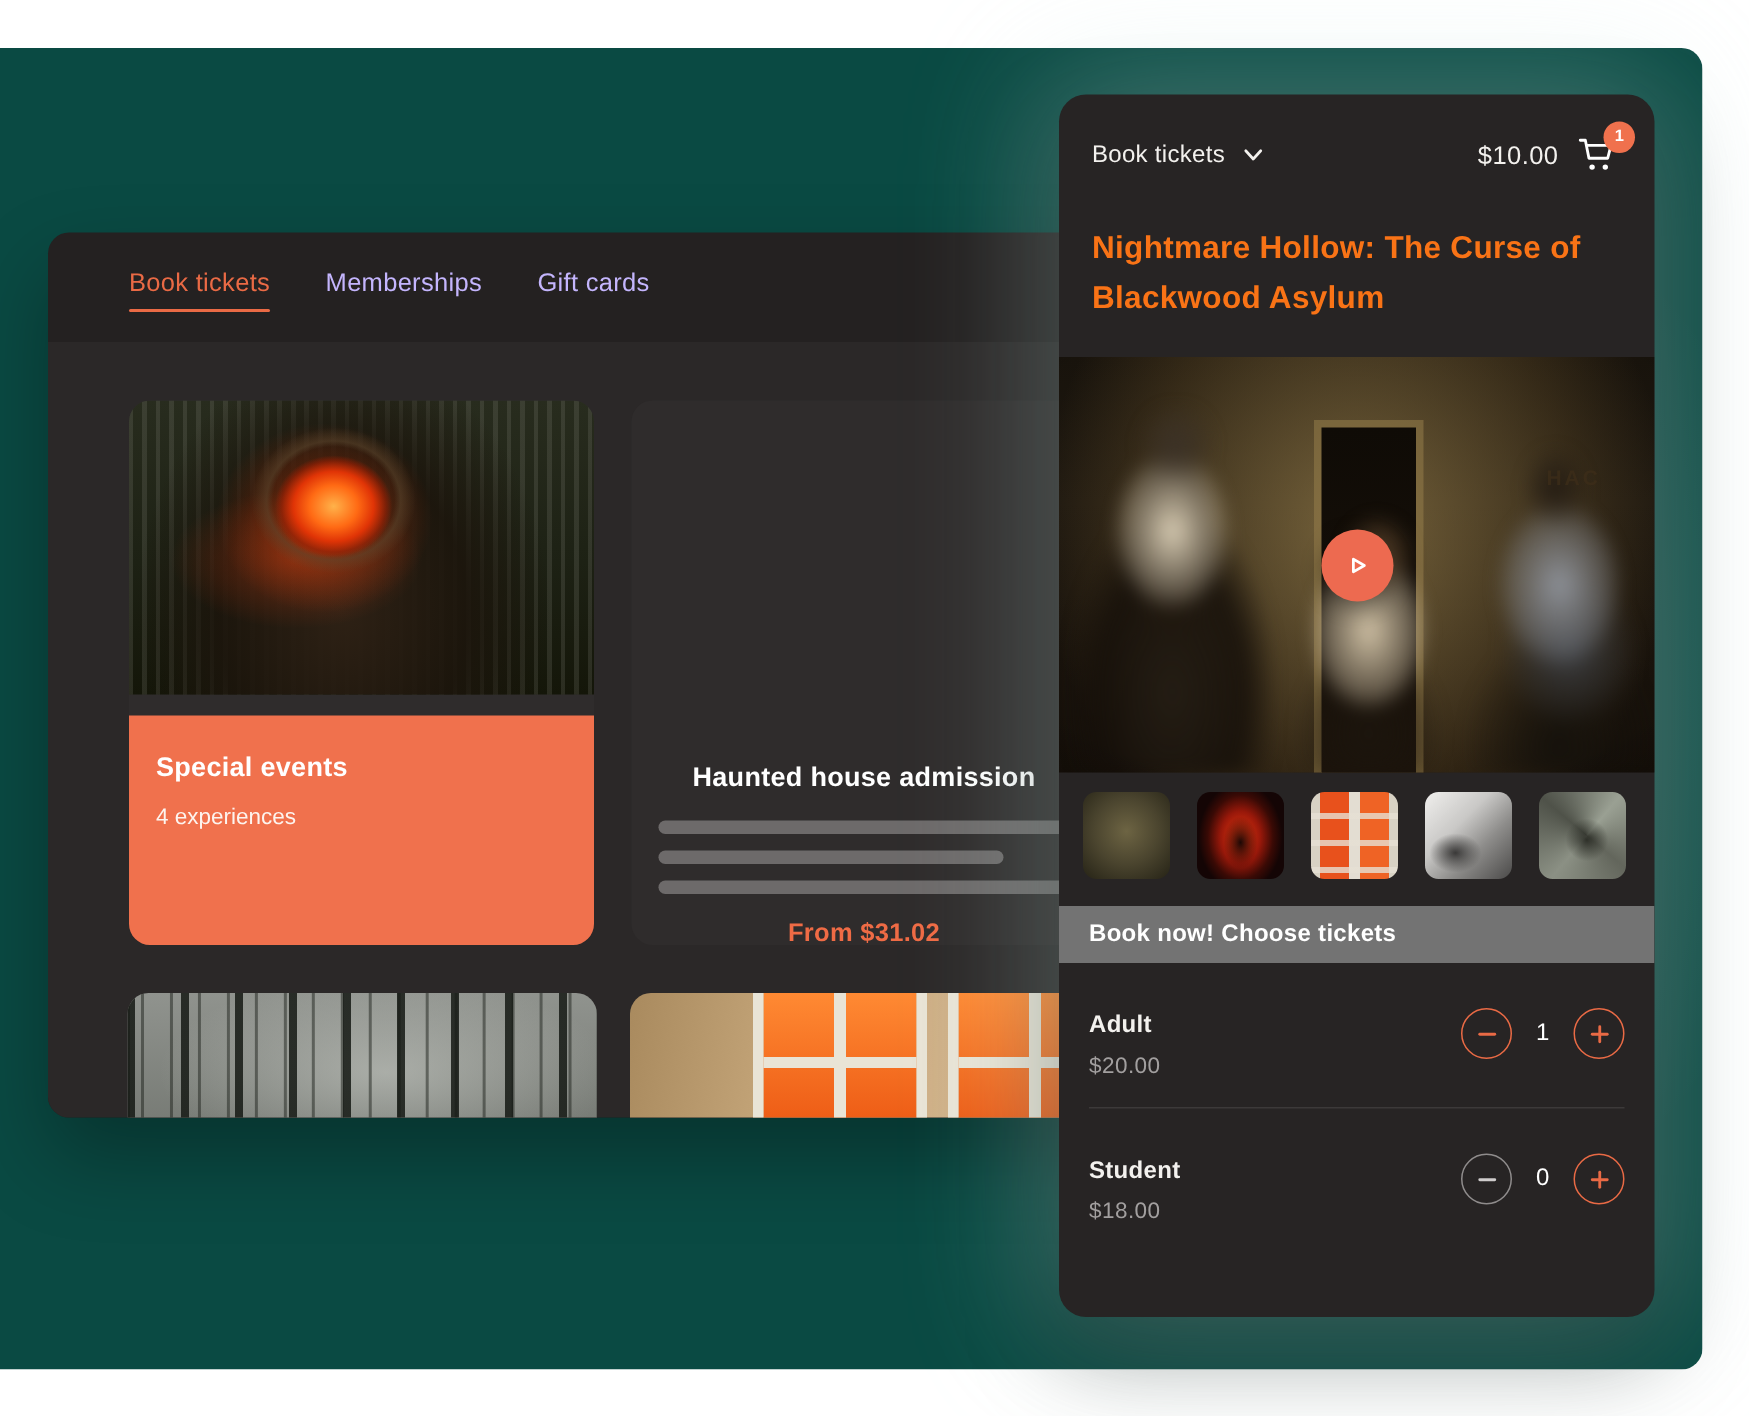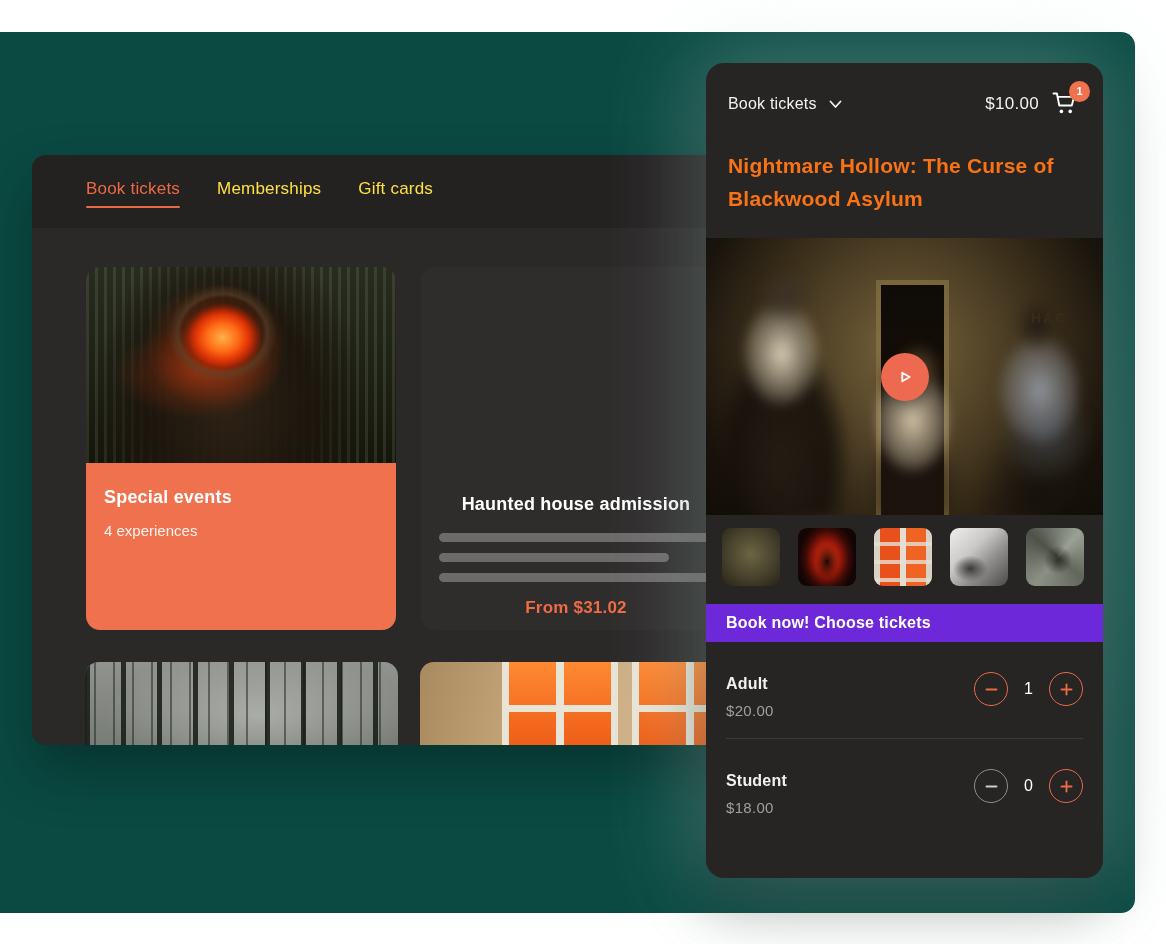--- a/index.html
+++ b/index.html
@@ -21,28 +21,28 @@
   .storefront {
     position:absolute; left:32px; top:155px; width:856px; height:590px;
     background:#242121; border-radius:14px; overflow:hidden;
     box-shadow:0 26px 55px rgba(0,0,0,0.30);
   }
   .panel-body { position:absolute; left:0; top:73px; right:0; bottom:0; background:#2b2828; }
   .tabstrip {
     position:absolute; left:0; top:0; right:0; height:73px;
     display:flex; align-items:center; gap:37px; padding-left:54px;
   }
-  .tab { position:relative; font-size:17px; color:#fde047; letter-spacing:0.2px; padding:10px 0 16px; cursor:pointer; }
+  .tab { position:relative; font-size:17px; color:#c4b5fd; letter-spacing:0.2px; padding:10px 0 16px; cursor:pointer; }
   .tab.active { color:#ea6a45; }
   .tab.active::after {
     content:""; position:absolute; left:0; right:0; bottom:7px; height:2px;
     background:#ea6a45; border-radius:2px;
   }
 
-  .card { position:absolute; border-radius:14px; overflow:hidden; background:#2f2c2c; display:flex; flex-direction:column; }
+  .card { position:absolute; border-radius:14px; overflow:hidden; background:#2f2c2c; display:flex; flex-direction:column;gap:14px; }
   .card-special { left:54px; top:112px; width:310px; height:363px; }
   .card-haunted { left:389px; top:112px; width:310px; height:363px;text-align:center; }
   .card-forest  { left:53px; top:507px; width:313px; height:240px; }
   .card-window  { left:388px; top:507px; width:311px; height:240px; }
 
   .card-img { width:100%; flex:0 0 auto; position:relative; }
   .card-special .card-img { height:196px; }
   .card-haunted .card-img { height:203px; }
   .card-forest .card-img, .card-window .card-img { height:240px; }
 
@@ -183,21 +183,21 @@
         linear-gradient(90deg, #d8d2c4 0 10%, #e8511c 10% 44%, #e3ddd2 44% 56%, #ef6325 56% 90%, #d8d2c4 90% 100%); }
   .t4 { background:
         radial-gradient(40% 30% at 35% 70%, #3a3938 0%, rgba(0,0,0,0) 75%),
         linear-gradient(135deg, #f0efed 0%, #c9c8c6 38%, #8e8d8b 64%, #4b4a49 100%); }
   .t5 { background:
         radial-gradient(34% 34% at 55% 55%, #2e3029 0%, rgba(0,0,0,0) 72%),
         conic-gradient(from 40deg at 55% 50%, #9aa093, #63665c, #8b9084, #4f5249, #9aa093); }
 
   .banner {
     position:absolute; left:0; top:541px; width:100%; height:38px;
-    background:#6d28d9; display:flex; align-items:center; padding-left:20px;
+    background:#737373; display:flex; align-items:center; padding-left:20px;
   }
   .banner-text { font-size:16px; font-weight:700; color:#ffffff; letter-spacing:0.2px; }
 
   .tickets { position:absolute; left:0; top:579px; width:100%; padding:0 20px; }
   .ticket-row { display:flex; align-items:center; justify-content:space-between; padding:17px 0 19px; }
   .ticket-row.divided { border-bottom:1px solid #3c3939; }
   .ticket-type { font-size:16px; font-weight:700; color:#f3f1ee; letter-spacing:0.2px;margin-top:16px; }
   .ticket-price { font-size:15px; color:#a29f9f; margin-top:9px; letter-spacing:0.3px; }
   .stepper { display:flex; align-items:center; gap:13px; }
   .step-btn {

